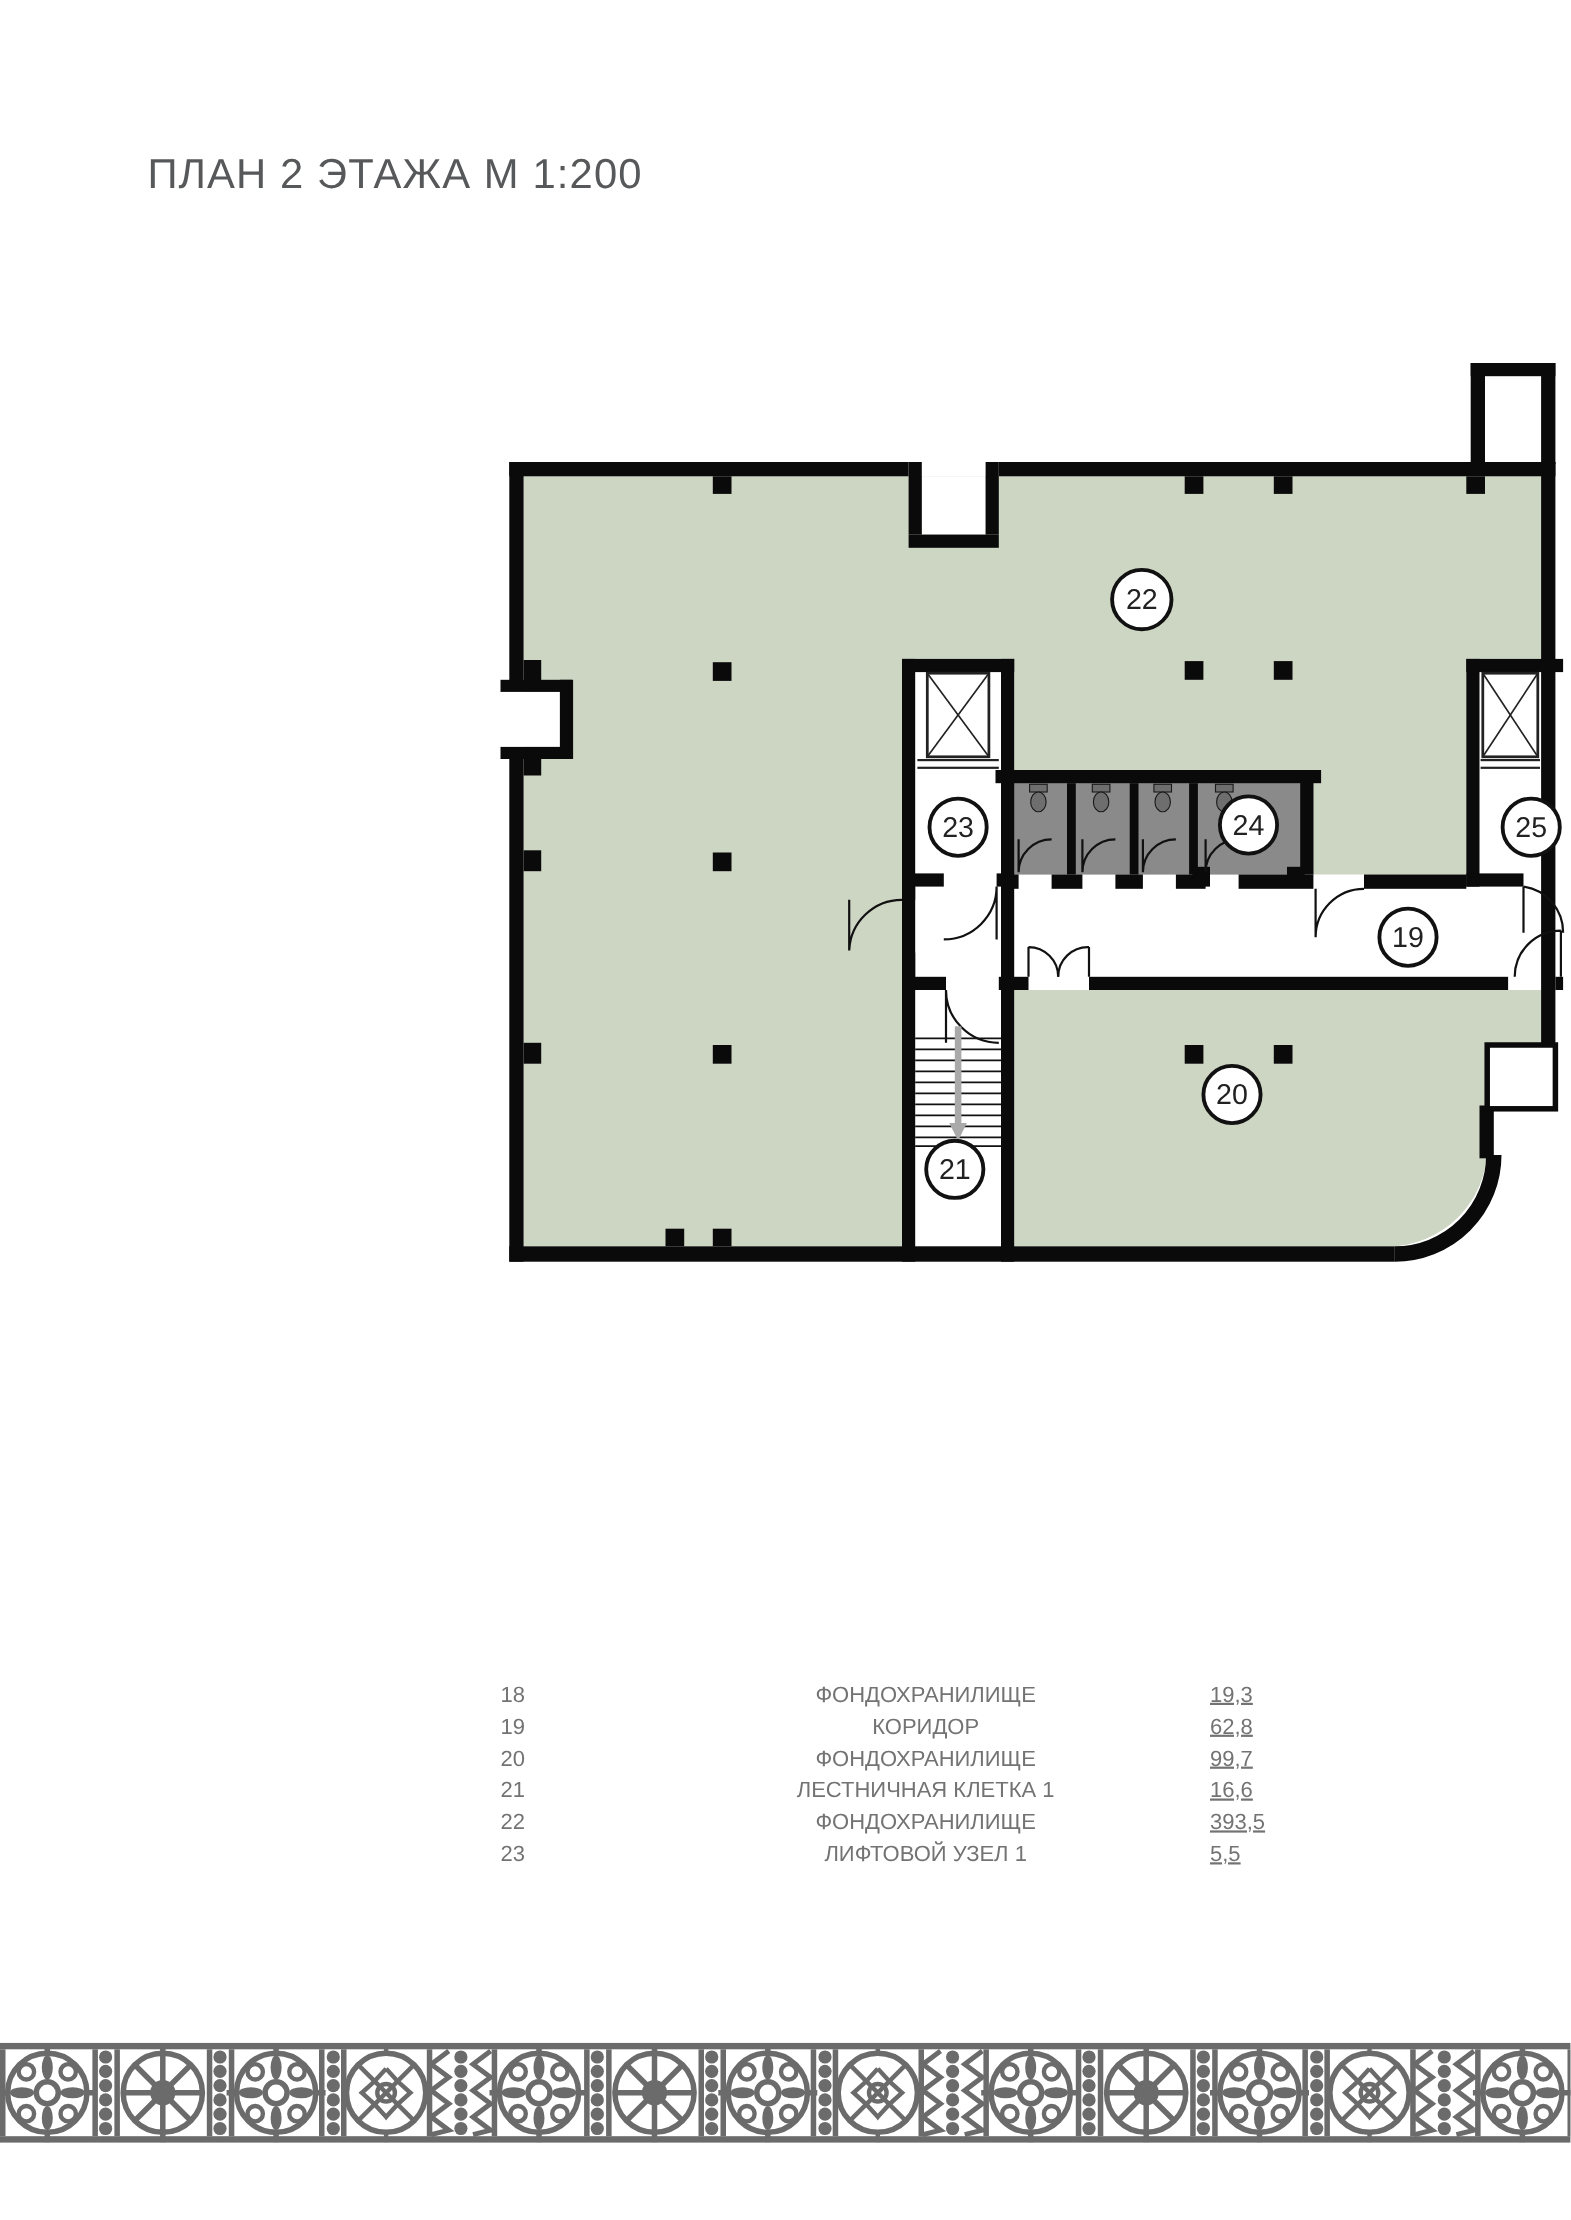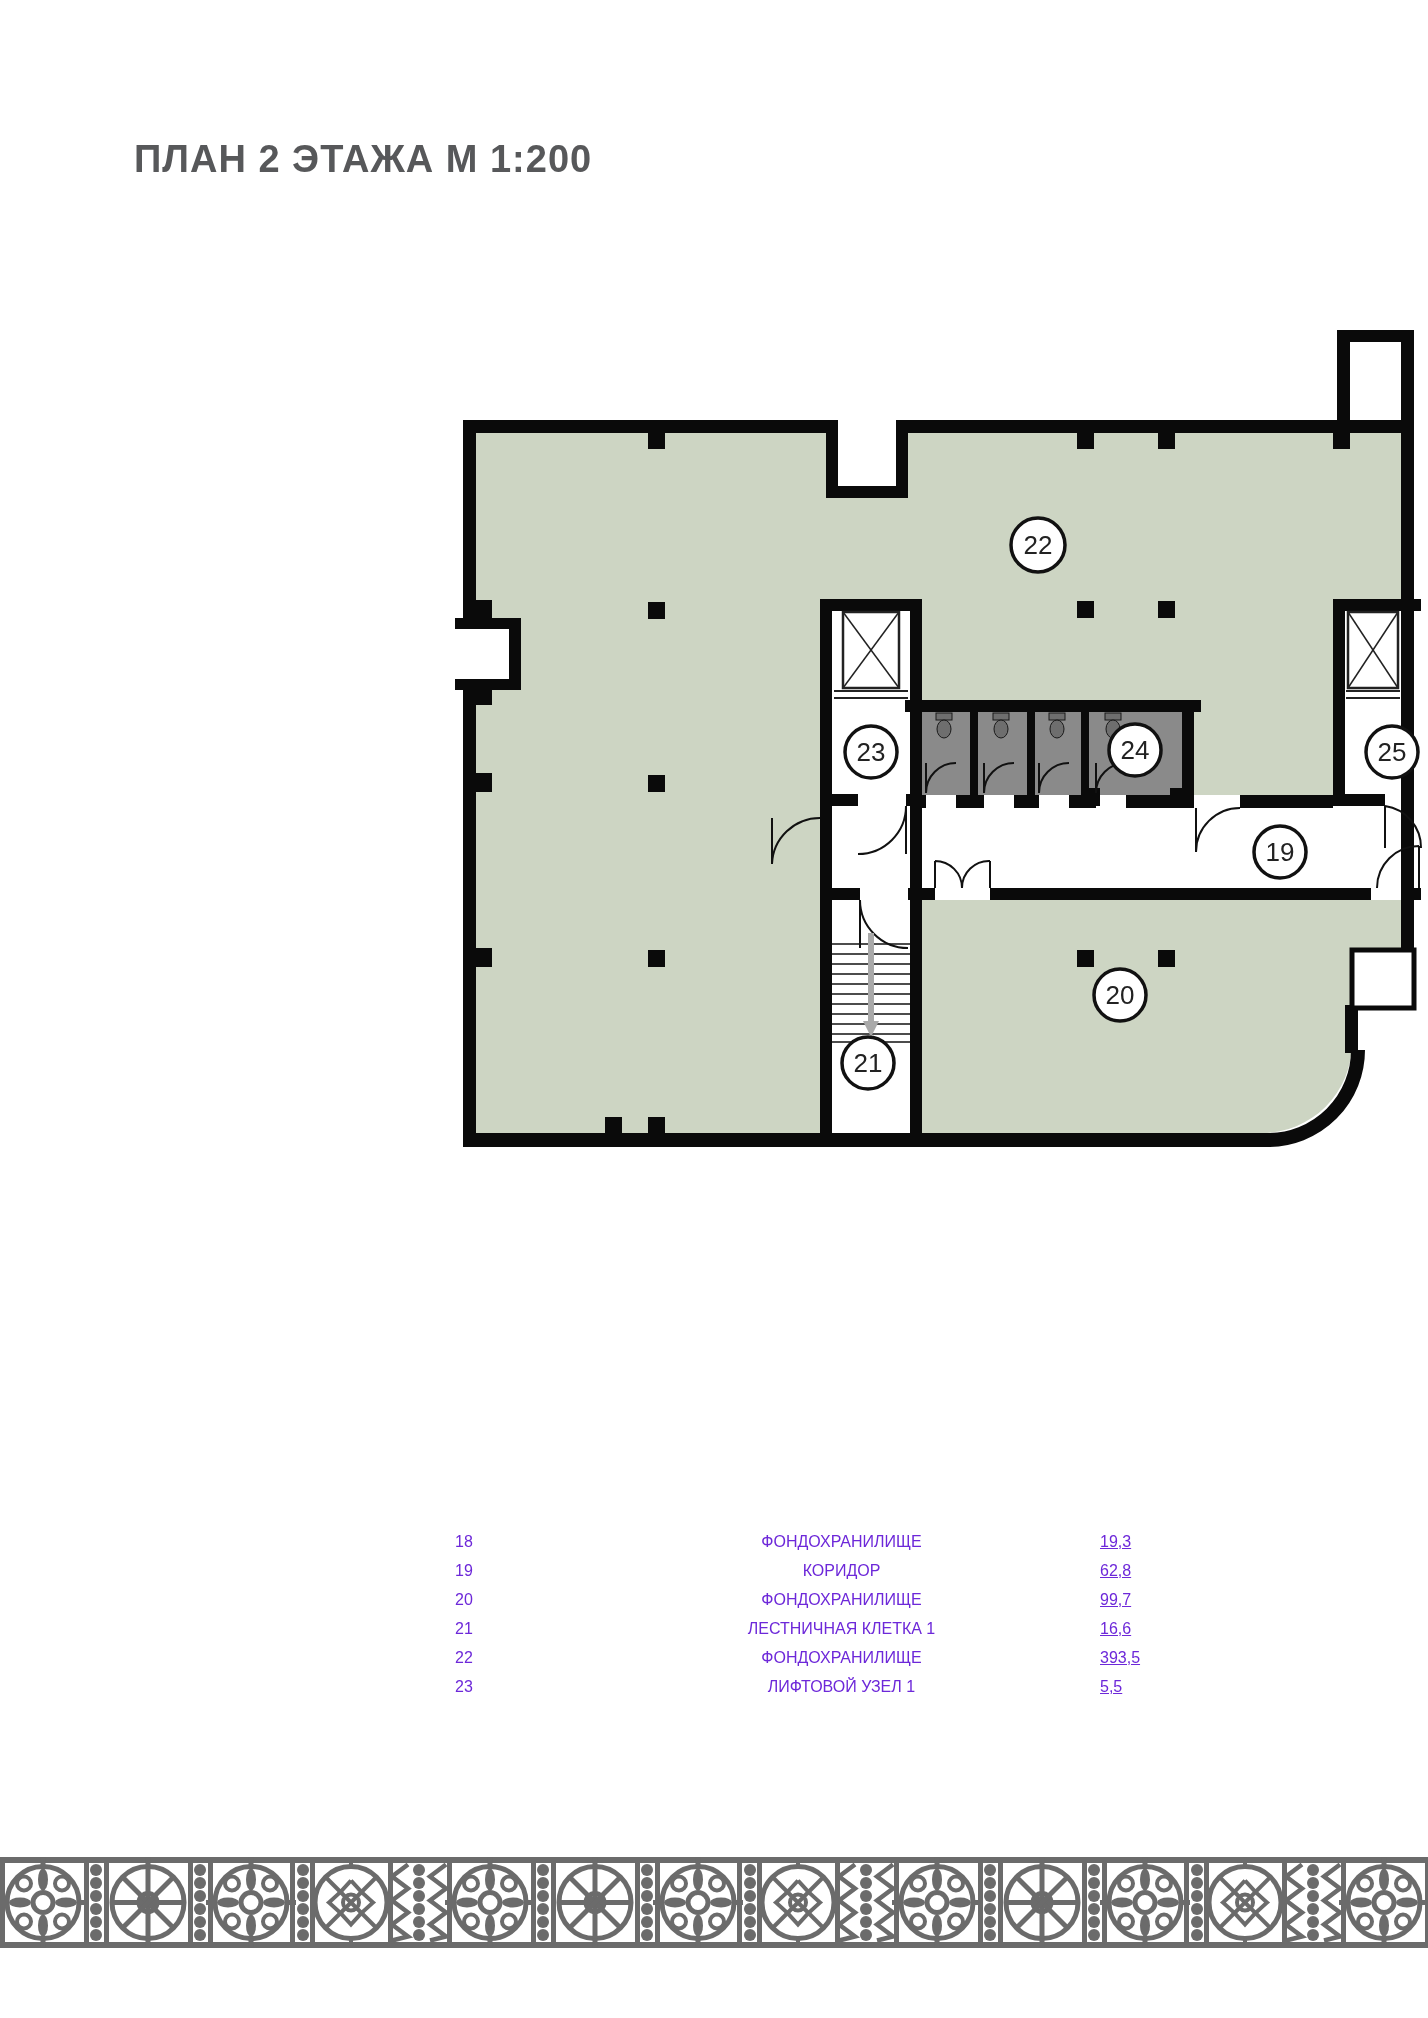--- a/index.html
+++ b/index.html
@@ -1,29 +1,29 @@
 <!DOCTYPE html>
 <html><head>
 <meta charset="utf-8">
 <style>
   html,body{margin:0;padding:0;background:#fff;}
   .page{
     position:relative;width:1428px;height:2018px;background:#ffffff;
     overflow:hidden;font-family:"Liberation Sans",sans-serif;color:#58585a;
   }
   .page-title{
-    position:absolute;left:134px;top:138px;font-size:38px;font-weight:bold;
+    position:absolute;left:134px;top:138px;font-size:38px;font-weight:normal;
     letter-spacing:1px;color:#57585a;white-space:nowrap;
   }
   .plan-svg{position:absolute;left:0;top:0;}
   .exp-title{
     position:absolute;left:447px;top:1391px;font-size:27px;font-weight:bold;
     letter-spacing:.5px;color:#57585a;white-space:nowrap;
   }
-  .exp-table{position:absolute;left:455px;top:1527px;width:840px;font-size:16px;color:#6d28d9;}
+  .exp-table{position:absolute;left:455px;top:1527px;width:840px;font-size:20px;color:#737373;}
   .exp-row{display:flex;height:29px;line-height:29px;}
   .exp-num{width:128px;}
   .exp-name{width:517px;text-align:center;}
   .exp-area{width:160px;text-decoration:underline;}
   .ornament-svg{position:absolute;left:0;top:1857px;}
   .footer-caption{
     position:absolute;left:105px;top:1956px;font-size:21.5px;color:#3b3b3b;
     white-space:nowrap;letter-spacing:.2px;
   }
   .room-label-circle{fill:#ffffff;stroke:#111;stroke-width:3.5px;}

